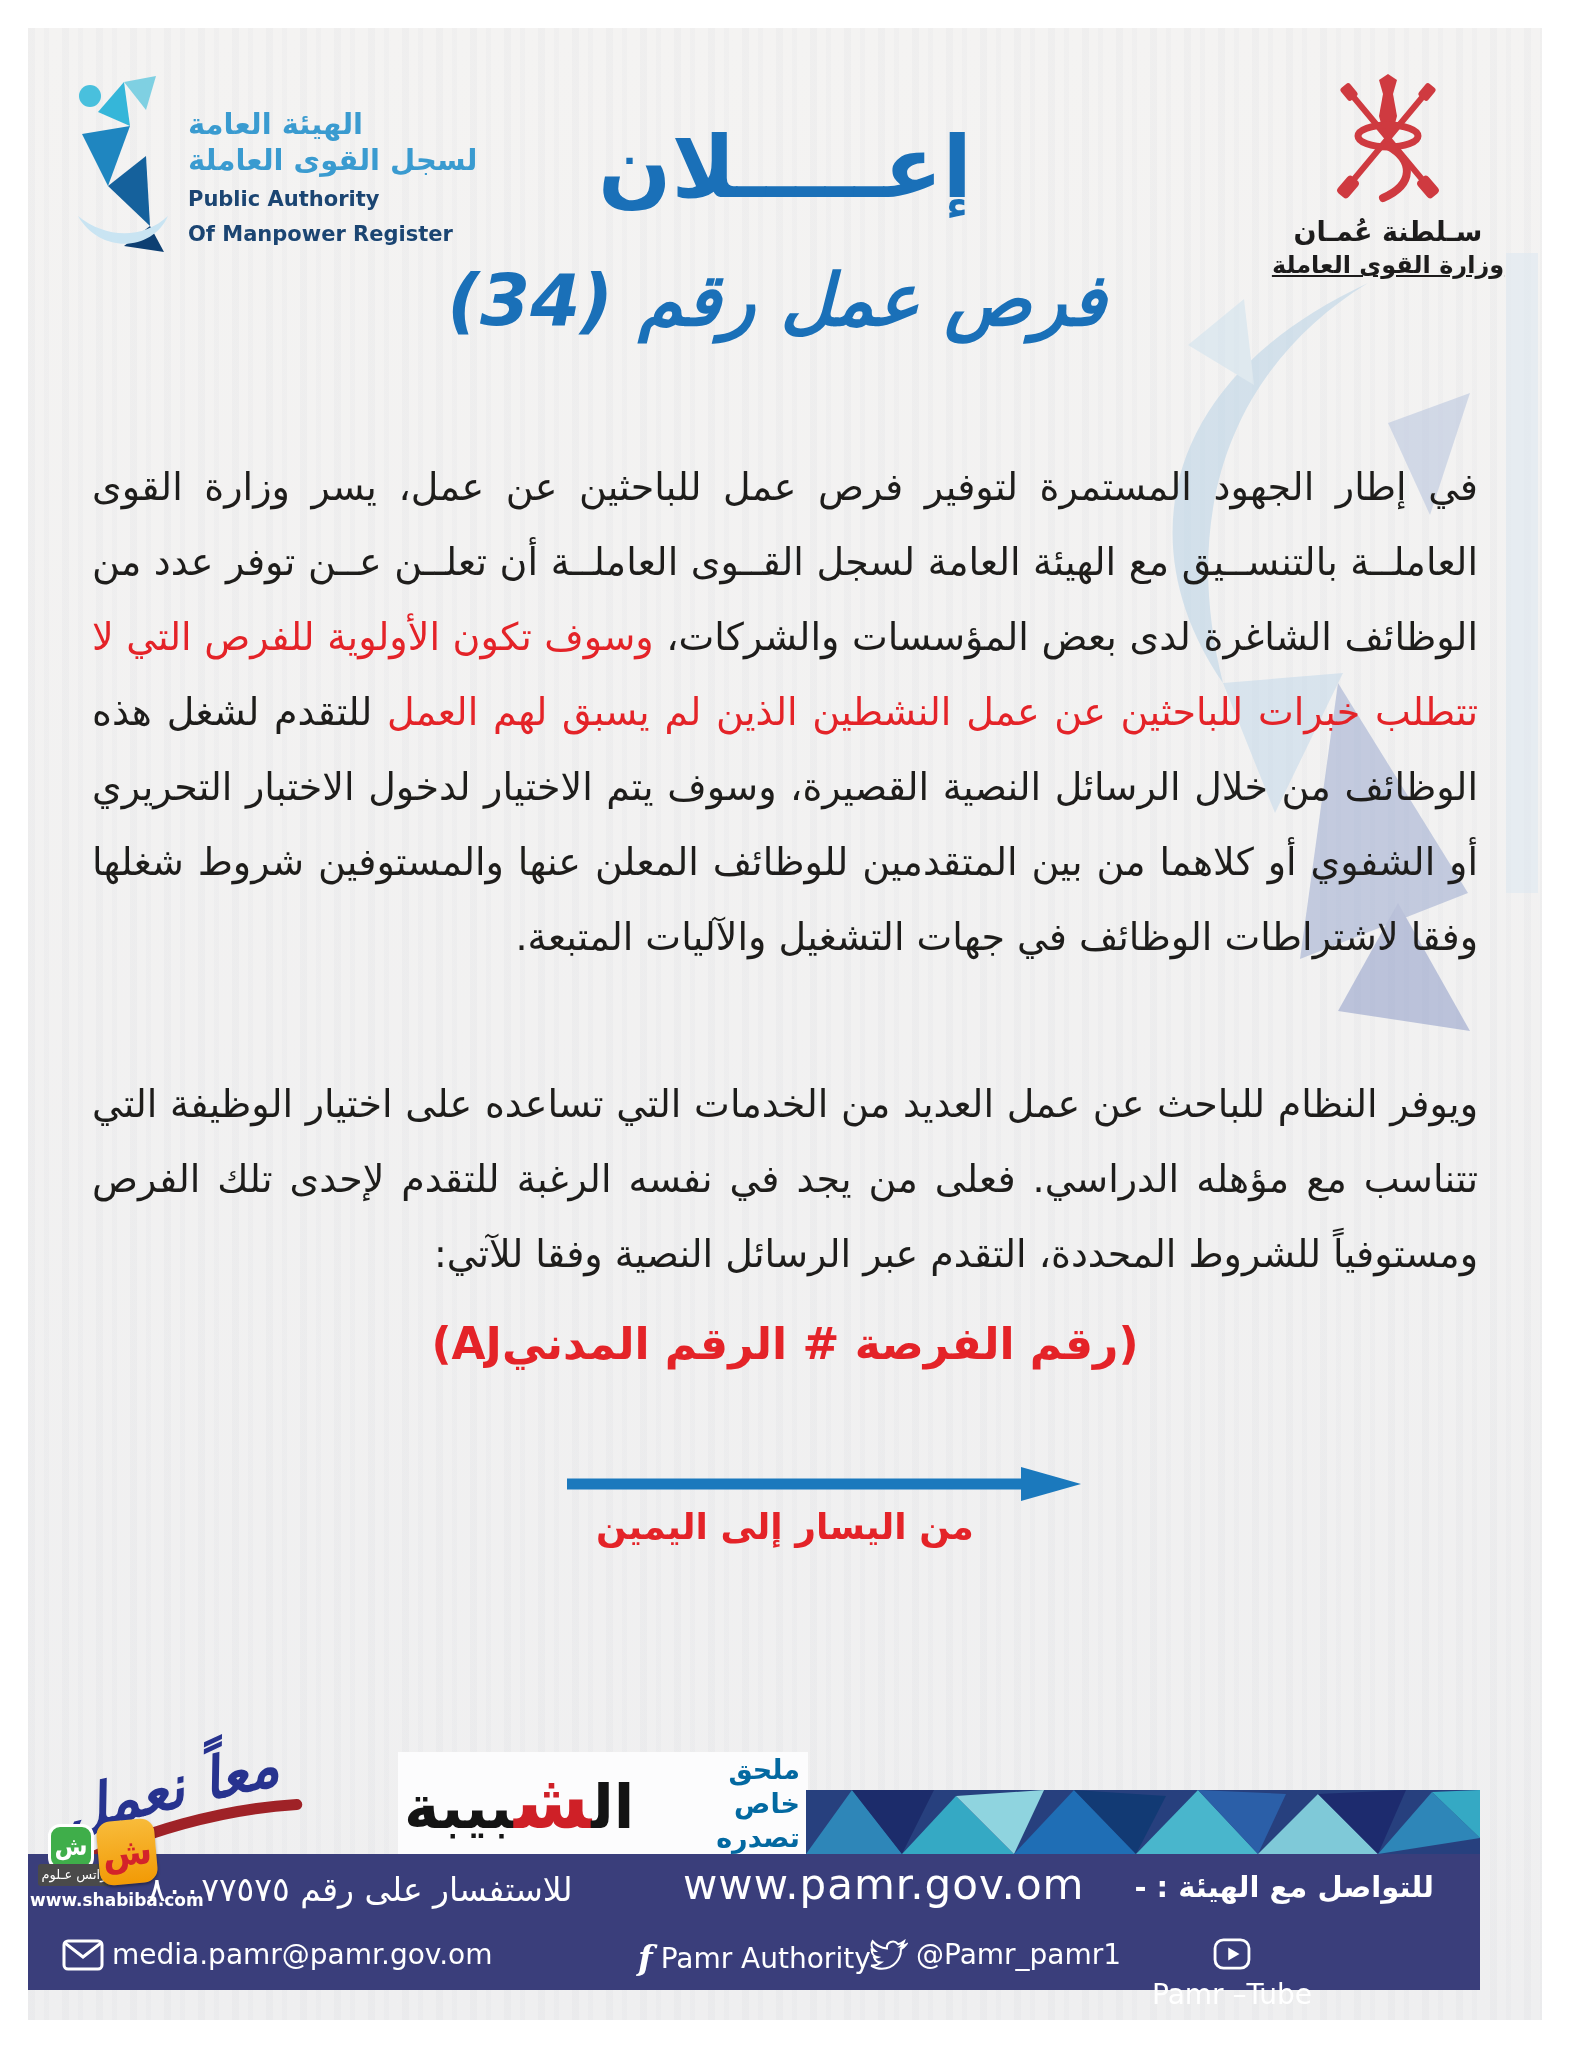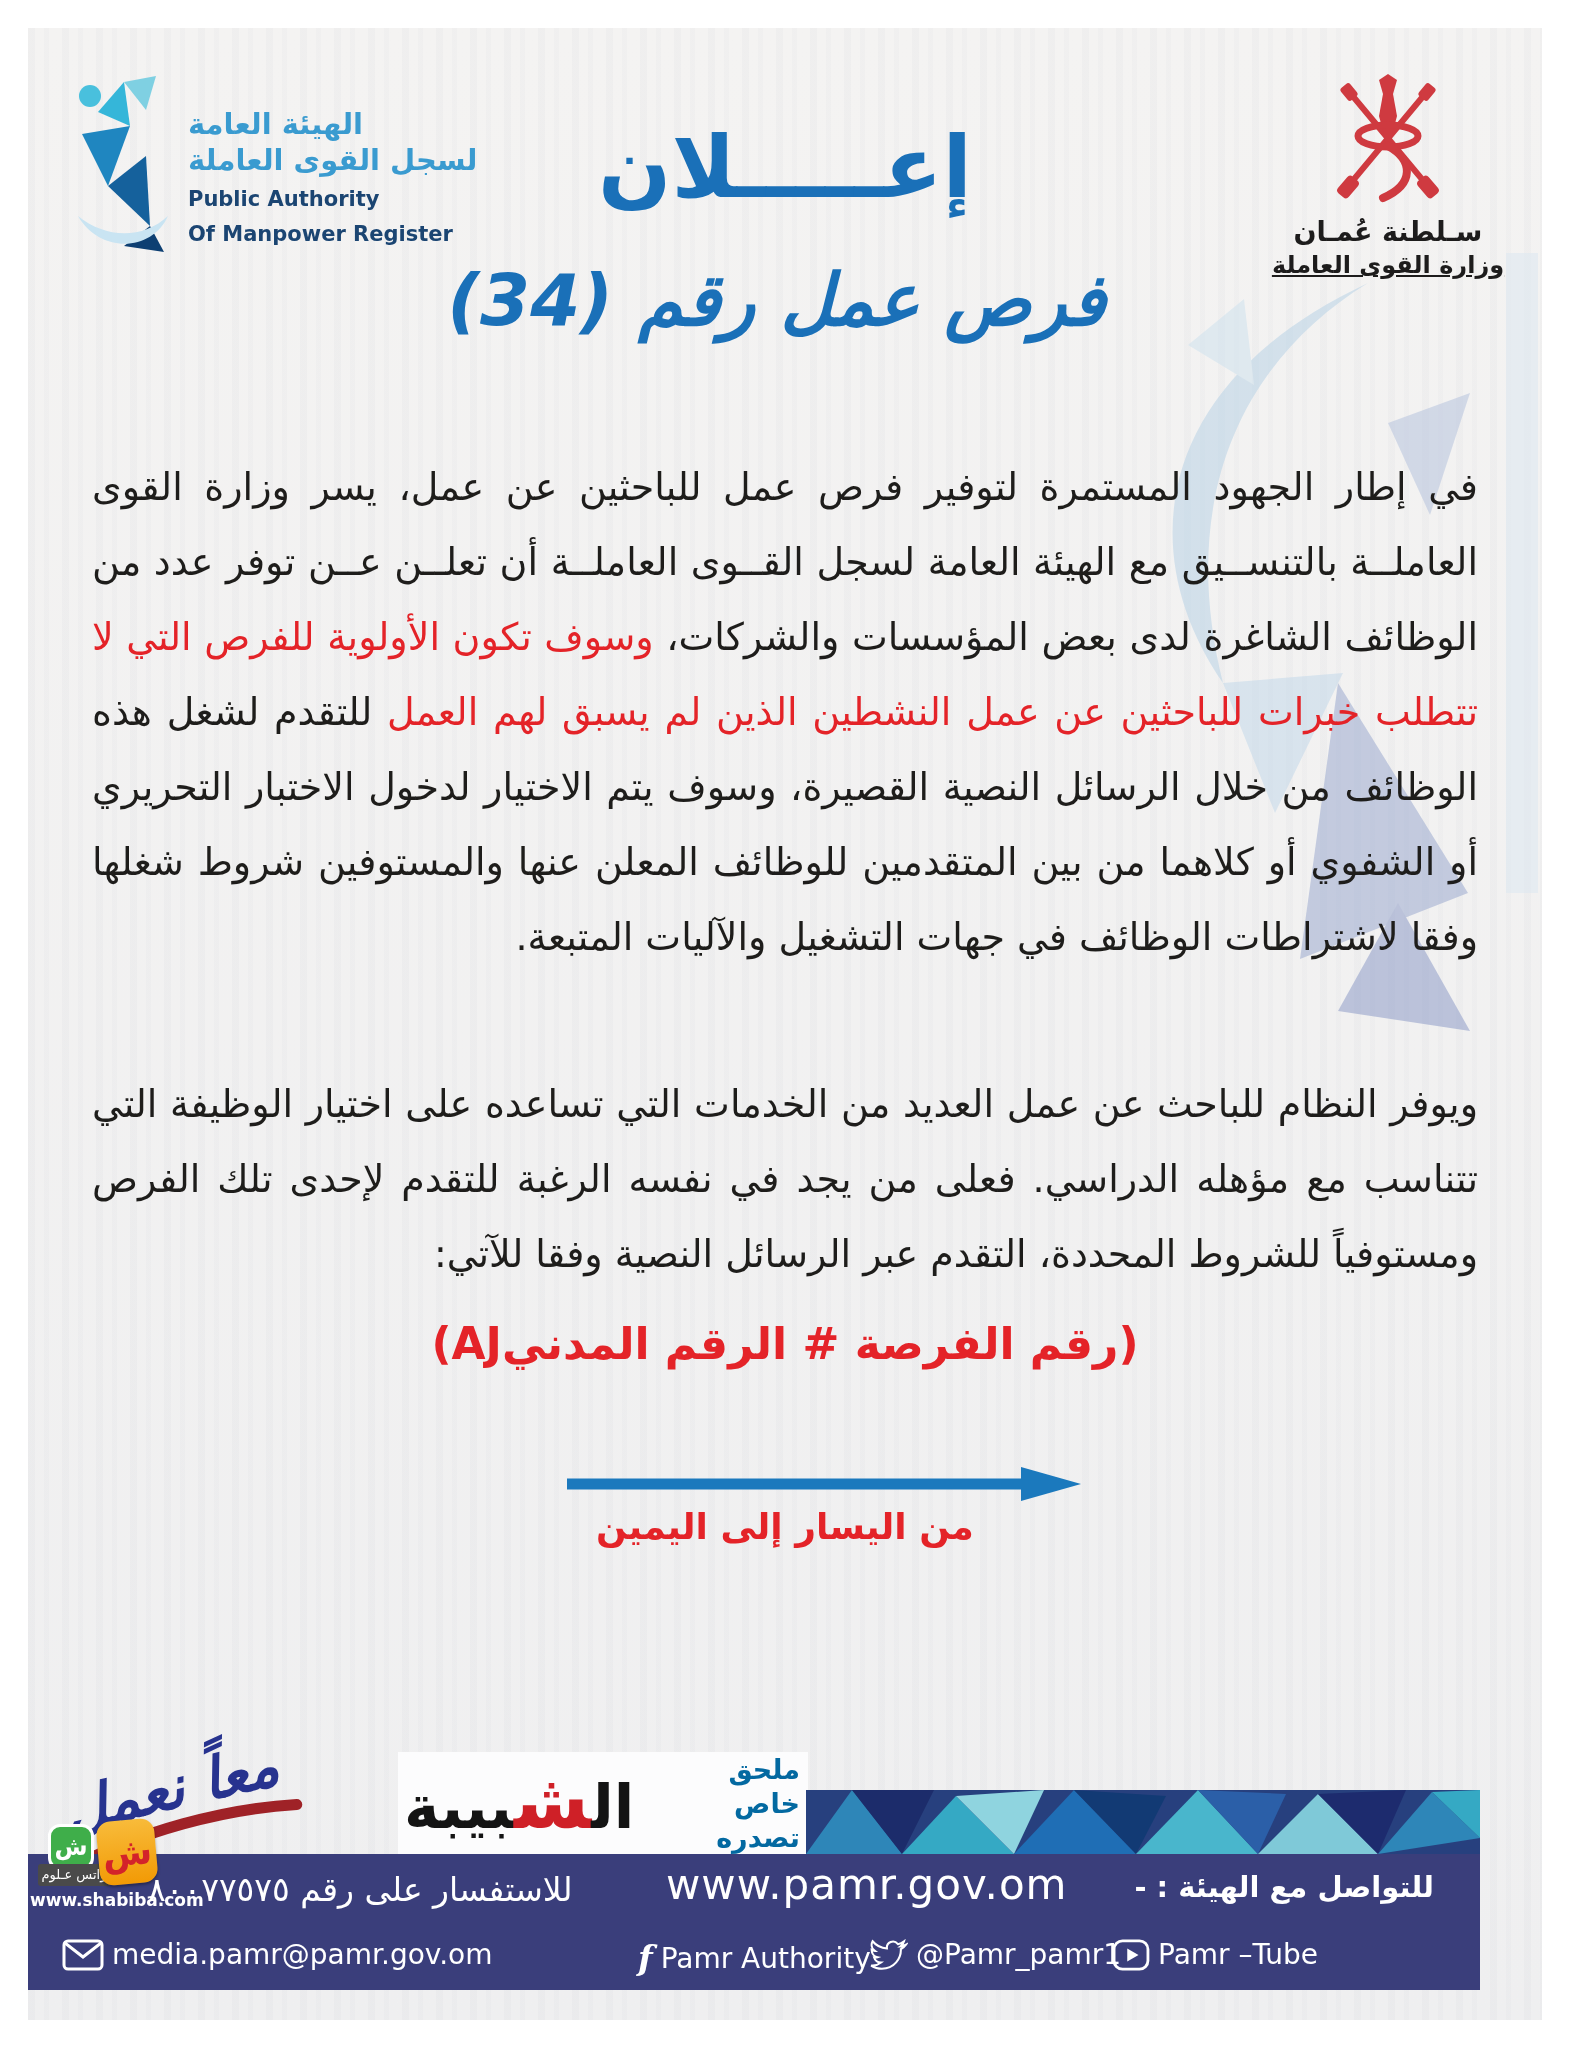--- a/index.html
+++ b/index.html
@@ -49,27 +49,27 @@
         display:flex;align-items:center;}
   .shabiba-logo{direction:rtl;font-weight:bold;color:#141414;font-size:60px;padding-left:6px;padding-right:26px;line-height:100px;}
   .shabiba-logo .sheen{color:#cf2027;font-size:76px;}
   .supplement{margin-left:auto;text-align:right;direction:rtl;color:#0369a1;font-size:27px;line-height:34px;
         font-weight:bold;padding-right:8px;padding-left:14px;}
   .tri-band{position:absolute;left:778px;top:1762px;width:674px;height:64px;}
 
   
   .footer{position:absolute;left:0;top:1826px;width:1452px;height:136px;background:#3a3e7b;color:#ffffff;}
   .f-contact{position:absolute;right:46px;top:16px;font-size:29px;font-weight:bold;direction:rtl;}
-  .f-site{position:absolute;left:638px;top:6px;font-size:42px;letter-spacing:1px;}
+  .f-site{position:absolute;left:655px;top:6px;font-size:42px;letter-spacing:1px;}
   .f-inquiry{position:absolute;left:120px;top:16px;font-size:33px;direction:rtl;}
   .f-item{position:absolute;top:84px;display:flex;align-items:center;gap:8px;font-size:28px;}
   .f-email{left:34px;}
   .f-fb{left:610px;}
   .f-tw{left:842px;}
-  .f-yt{left:1084px;}
+  .f-yt{left:1124px;flex-direction:column;}
   .fb-letter{font-size:34px;font-weight:bold;font-style:italic;font-family:"DejaVu Serif",serif;}
 
   .icons-cluster{position:absolute;left:0;top:-34px;width:175px;height:130px;}
   .whats-icon{position:absolute;left:20px;top:4px;width:46px;height:46px;background:#3fae4a;border-radius:12px;
         display:flex;align-items:center;justify-content:center;color:#fff;font-size:24px;font-weight:bold;
         border:3px solid #ffffff;box-sizing:border-box;}
   .whats-strip{position:absolute;left:10px;top:44px;width:72px;height:22px;background:#4a4a4a;color:#fff;
         font-size:13px;text-align:center;line-height:22px;direction:rtl;border-radius:3px;}
   .shabiba-icon{position:absolute;left:70px;top:0px;width:58px;height:64px;border-radius:14px;
         background:linear-gradient(#f8bb3a,#f29a05);display:flex;align-items:center;justify-content:center;

